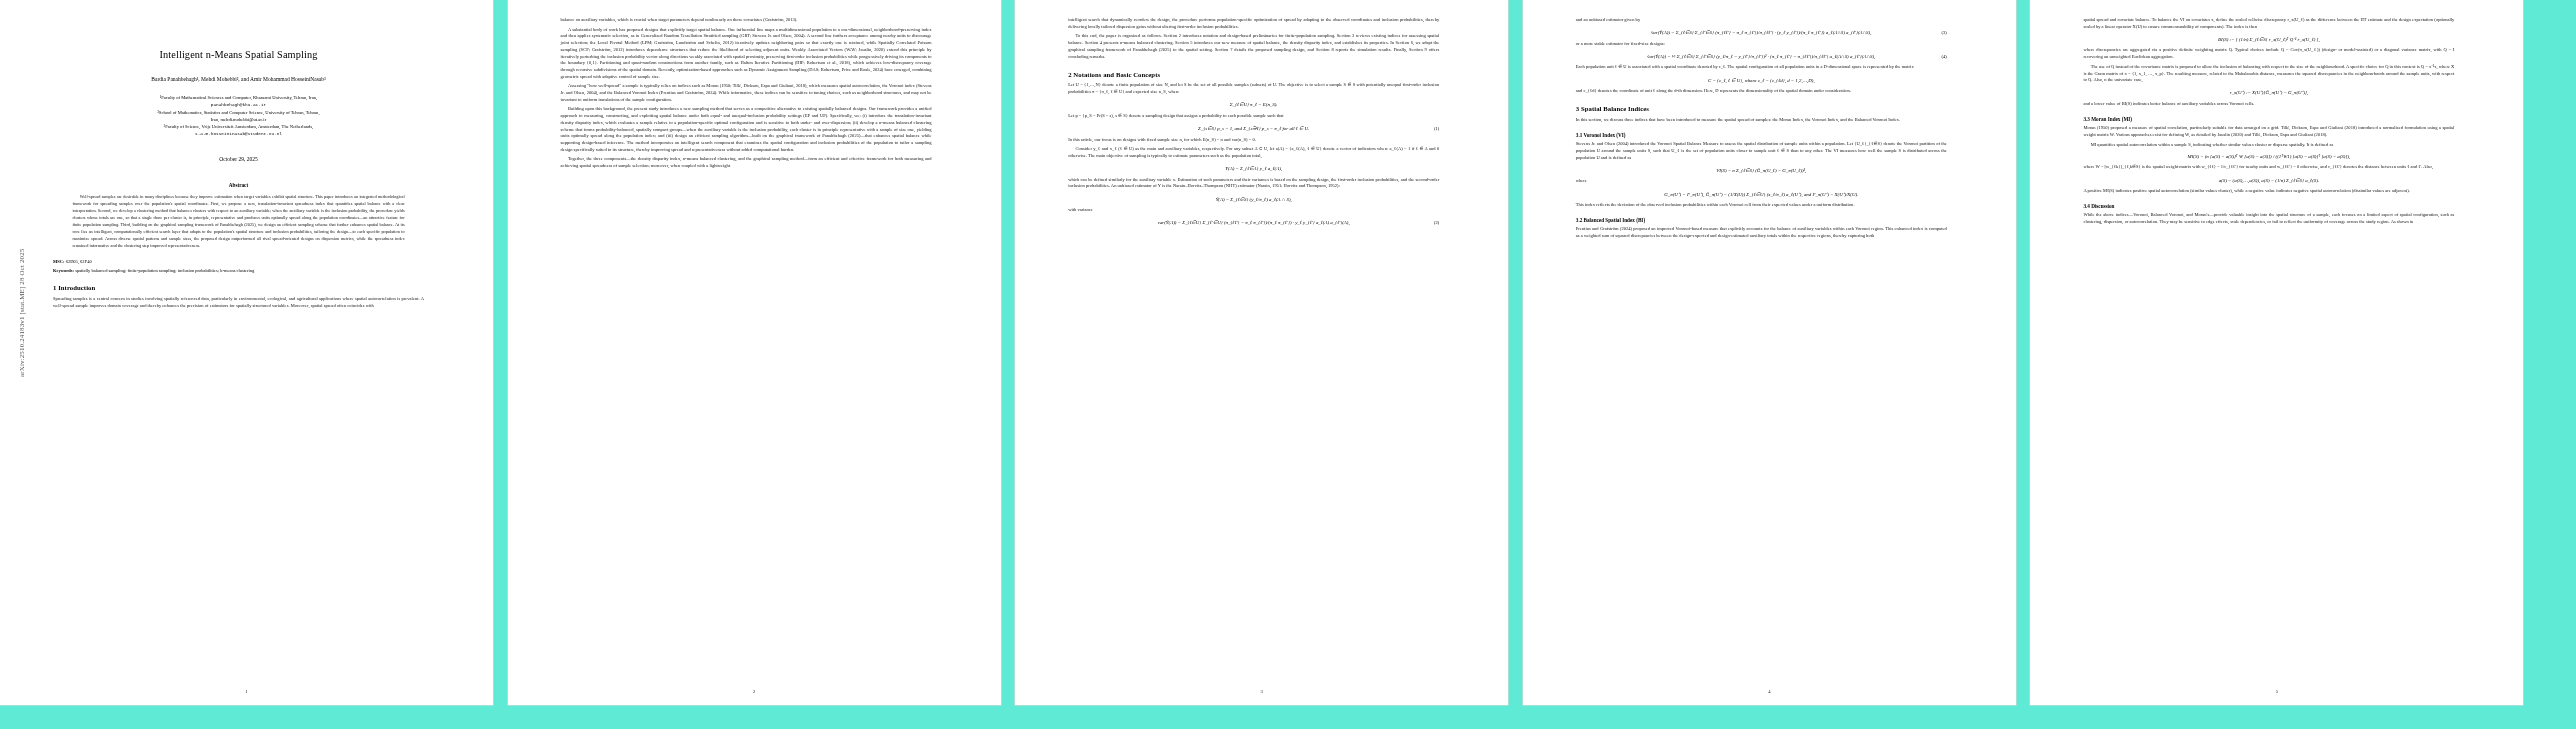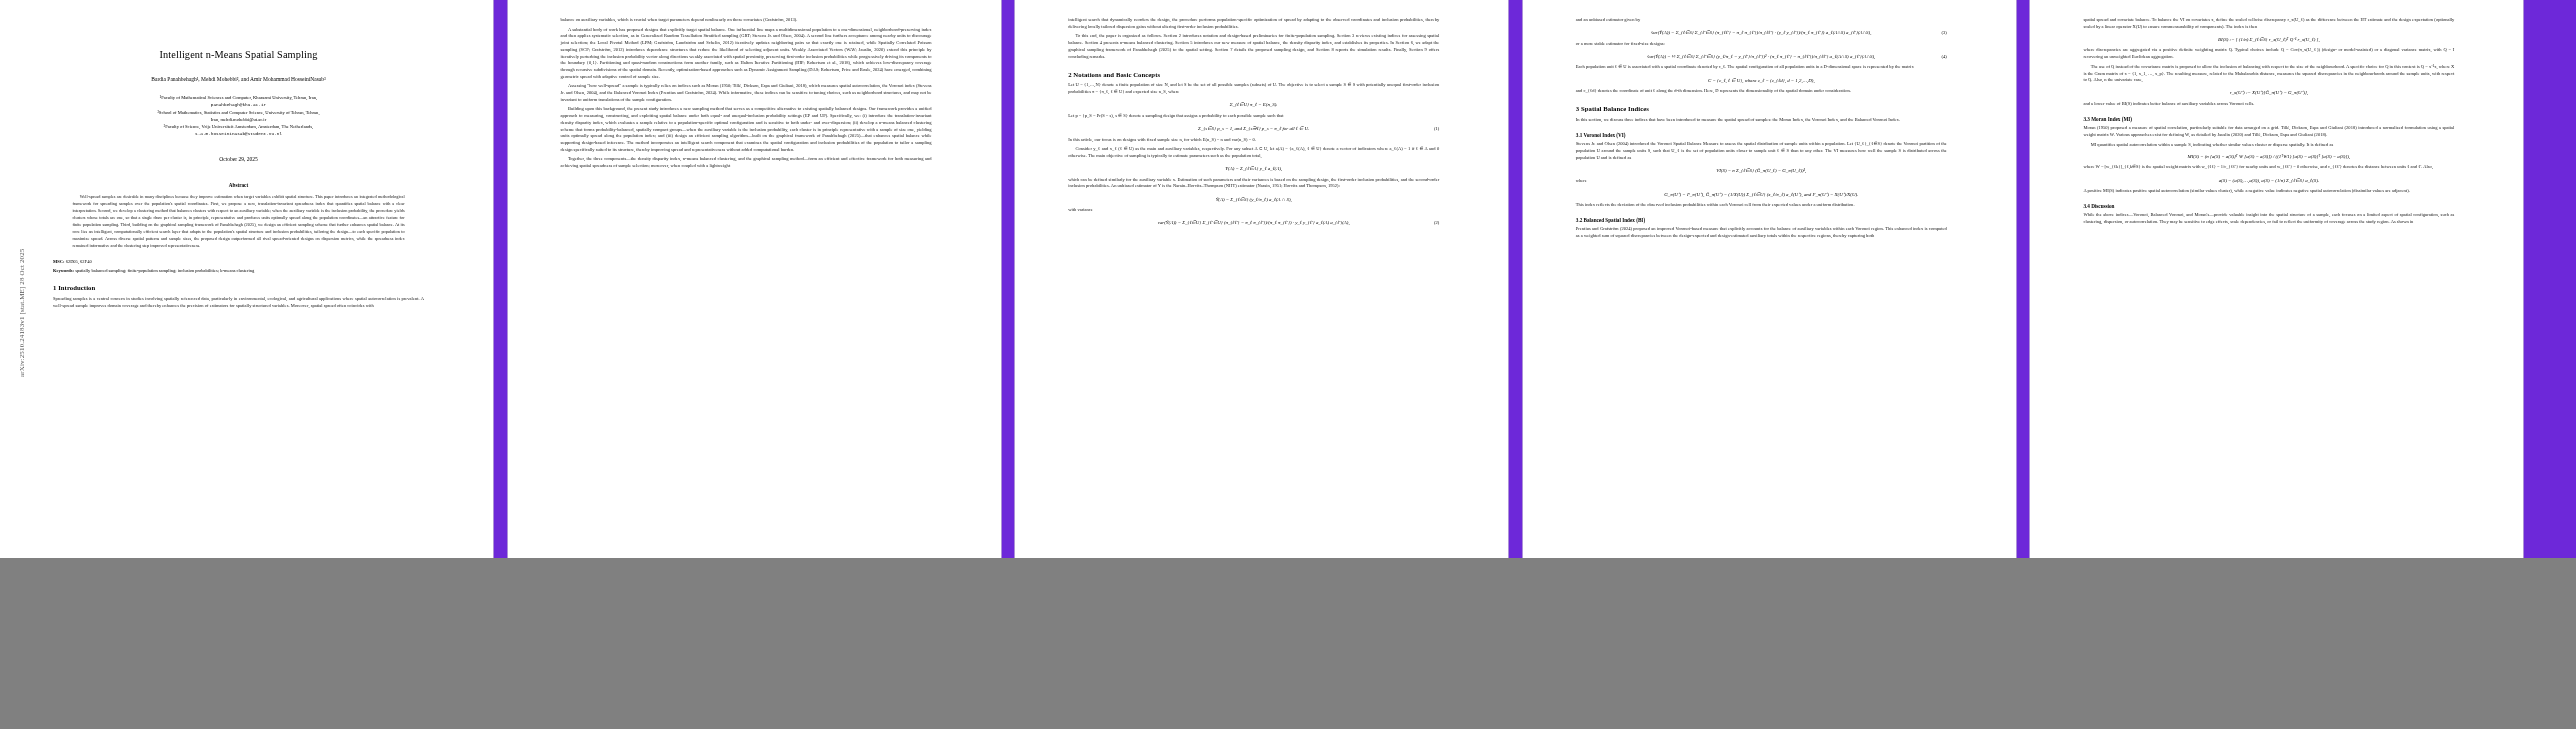--- a/index.html
+++ b/index.html
@@ -1,17 +1,17 @@
 <!DOCTYPE html>
 <html style="font-size:9.7px"><head>
 <meta charset="utf-8">
 <style>
   html,body{margin:0;padding:0;background:#808080;}
   body{font-family:"Liberation Serif",serif;}
-  #viewport{width:2576px;height:558px;position:relative;background:#6d28d9;overflow:hidden;}
+  #viewport{width:2576px;height:729px;position:relative;background:#5eead4;overflow:hidden;}
   .pages{display:flex;gap:14.6px;padding:0 0 0 0;position:absolute;left:0;top:0;}
   .page{width:493px;height:705px;background:#fff;position:relative;overflow:hidden;flex:0 0 auto;box-shadow:0 0 0 0.6px #d8d8d8;}
   .inner{position:absolute;left:53px;top:17px;width:371px;height:656px;}
   .col{font-size:4.5px;line-height:6.7px;text-align:justify;color:#111;letter-spacing:.005em;hyphens:auto;}
   .col p{margin:0 0 3px 0;text-indent:7.3px;}
   .col p.noind{text-indent:0;}
   .title{font-size:10.3px;text-align:center;margin:32px 0 0 0;font-weight:400;letter-spacing:.01em;}
   .authors{font-size:5.5px;text-align:center;margin:16px 0 0 0;}
   .affil{font-size:4.6px;text-align:center;line-height:7.3px;margin:12px 0 0 0;}
   .mono{font-family:"Liberation Mono",monospace;font-size:4.4px;}

